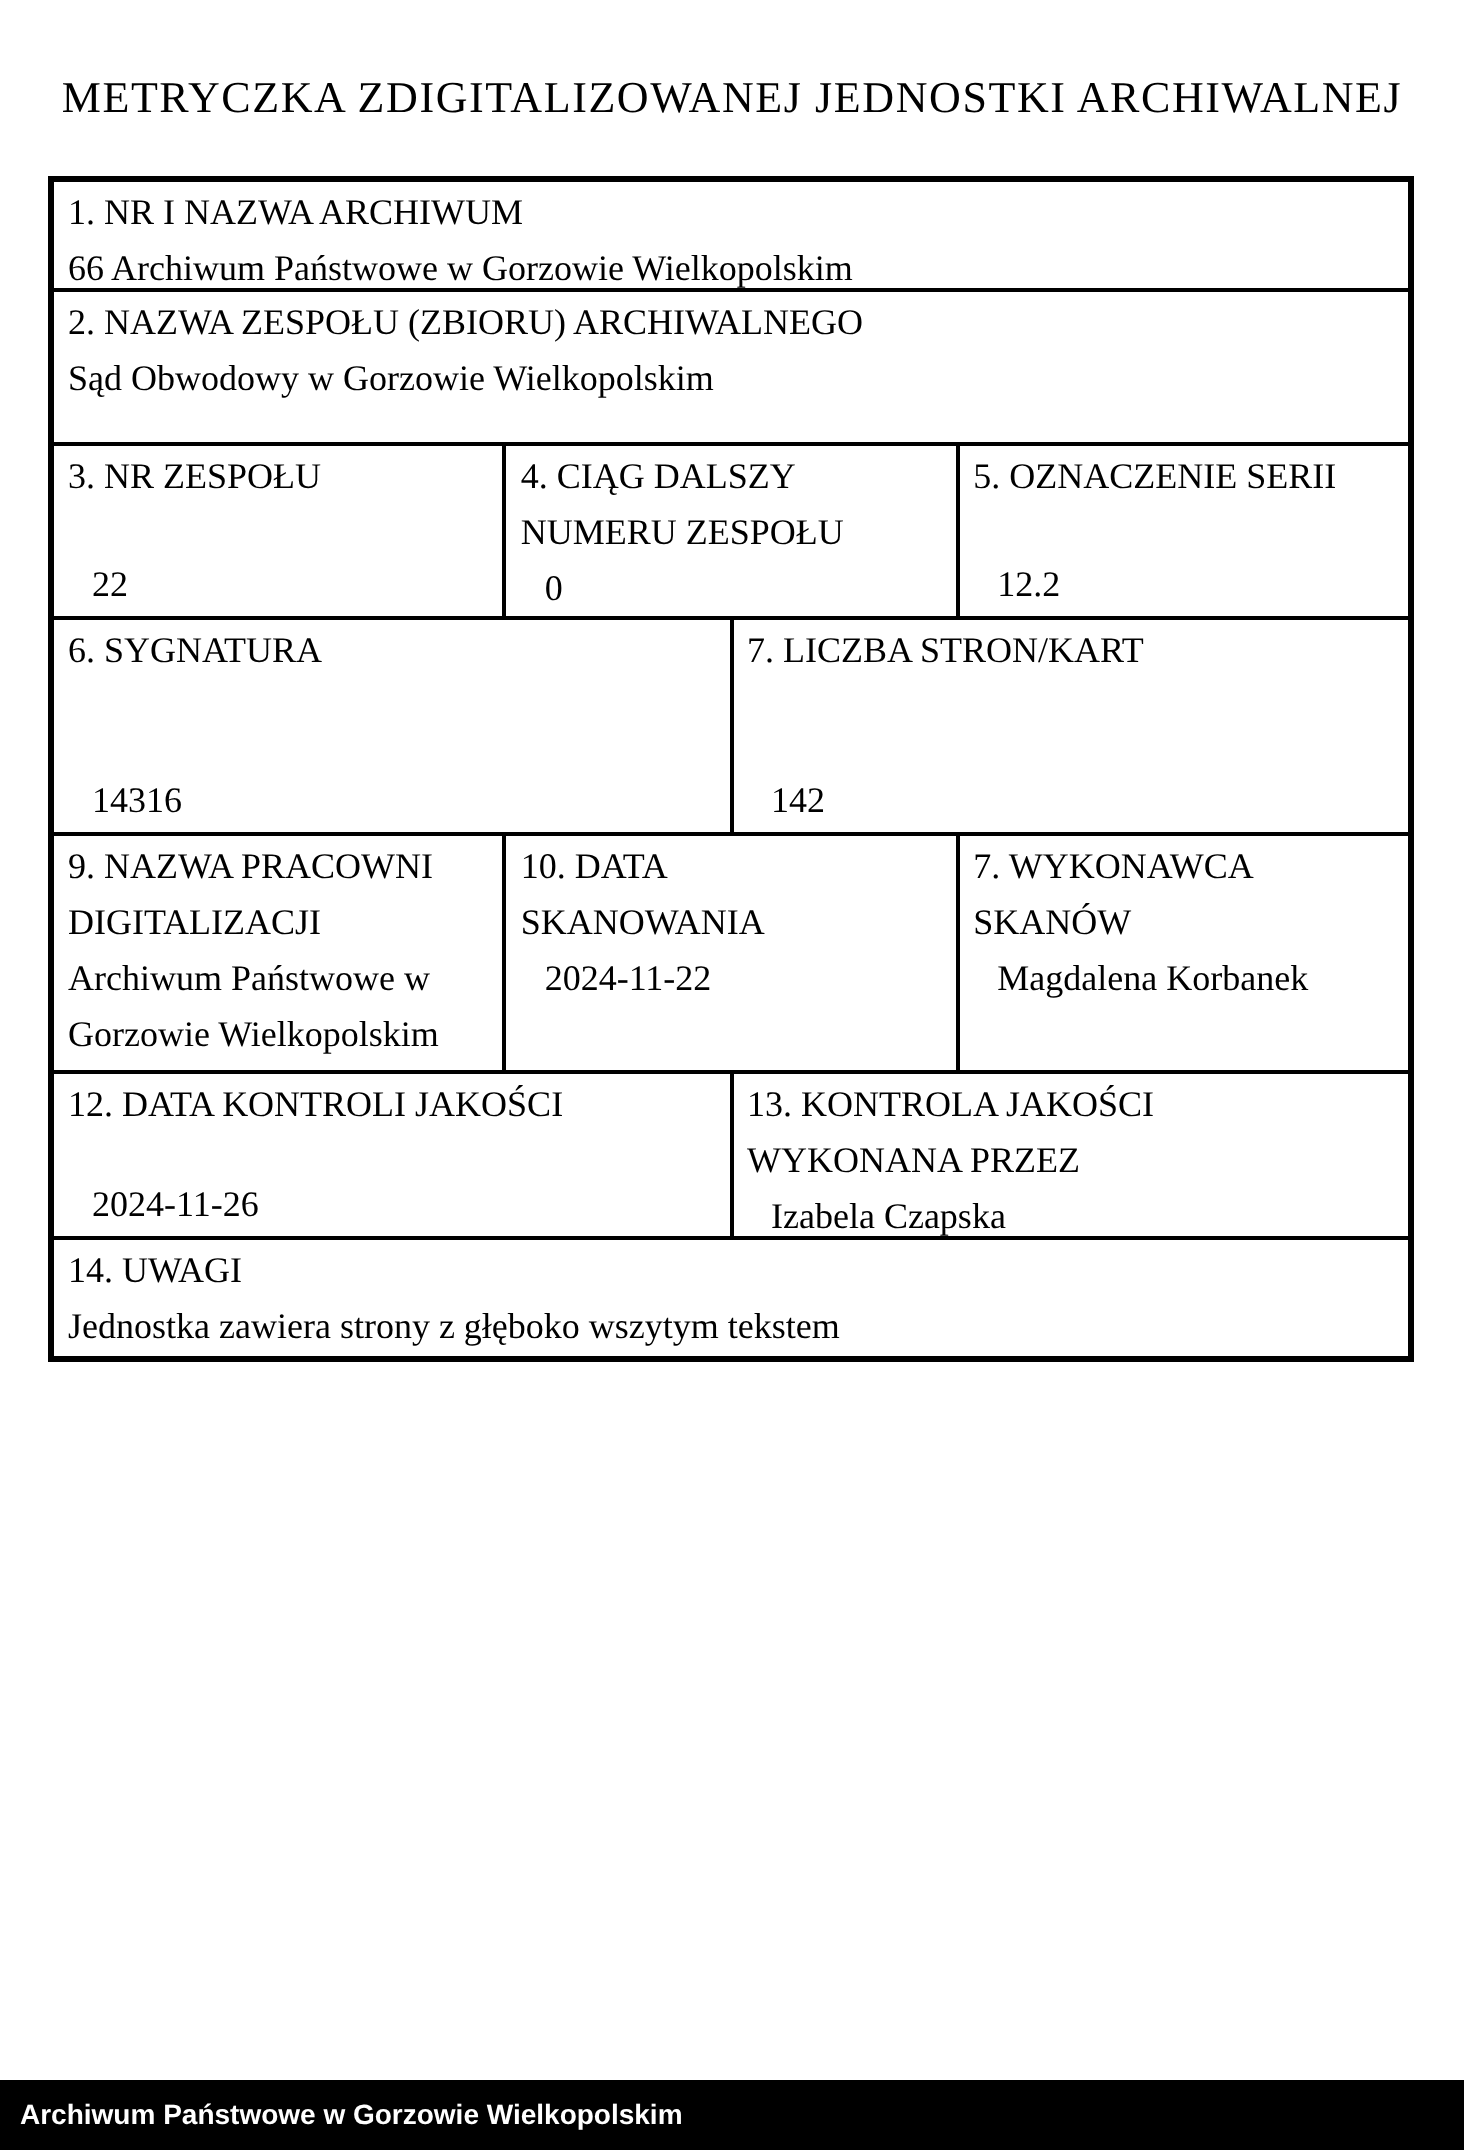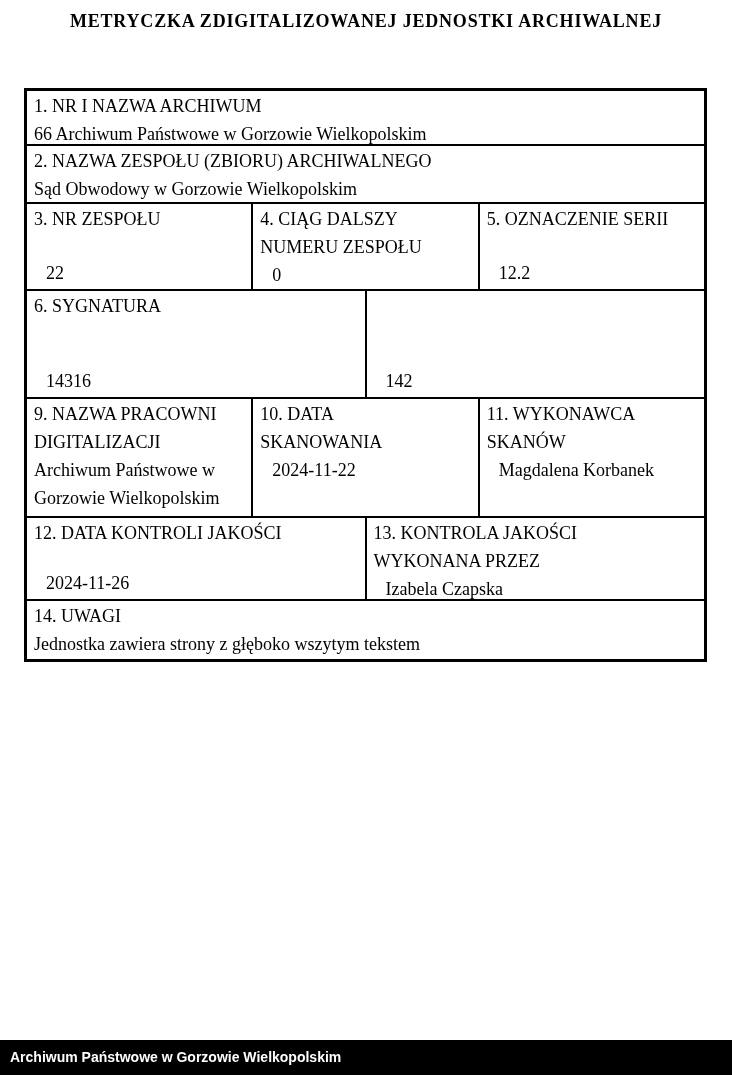--- a/index.html
+++ b/index.html
@@ -8,46 +8,46 @@
     height: 1075px;
     background: #ffffff;
     color: #000000;
     font-family: "Liberation Serif", serif;
     position: relative;
     overflow: hidden;
   }
   .page { position: absolute; inset: 0; }
 
   .doc-title {
-    margin: 8px 6px 0 6px;
+    margin: 36px 6px 0 6px;
     text-align: center;
-    font-size: 18px;
+    font-size: 22px;
     line-height: 26px;
-    font-weight: bold;
+    font-weight: normal;
     letter-spacing: 0.8px;
     white-space: nowrap;
   }
 
   .metryczka {
     position: absolute;
     left: 24px;
     top: 88px;
     width: 683px;
     border: 3px solid #000;
     box-sizing: border-box;
     background: #fff;
   }
   .trow {
     display: flex;
     box-sizing: border-box;
     border-bottom: 2px solid #000;
   }
   .trow:last-child { border-bottom: none; }
   .r1 { height: 55px; }
-  .r2 { height: 58px; }
+  .r2 { height: 77px; }
   .r3 { height: 87px; }
   .r4 { height: 108px; }
   .r5 { height: 119px; }
   .r6 { height: 83px; }
   .r7 { height: 58px; }
 
   .cell {
     flex: 1 1 0;
     box-sizing: border-box;
     border-right: 2px solid #000;
@@ -120,35 +120,36 @@
         <div class="value indent">12.2</div>
       </div>
     </div>
 
     <div class="trow r4">
       <div class="cell bottom">
         <div class="label">6. SYGNATURA</div>
         <div class="value indent">14316</div>
       </div>
       <div class="cell bottom">
+        <div class="label">7. LICZBA STRON/KART</div>
         <div class="value indent">142</div>
       </div>
     </div>
 
     <div class="trow r5">
       <div class="cell flow">
         <div class="label">9. NAZWA PRACOWNI DIGITALIZACJI</div>
         <div class="value">Archiwum Państwowe w Gorzowie Wielkopolskim</div>
       </div>
       <div class="cell flow">
         <div class="label">10. DATA SKANOWANIA</div>
         <div class="value indent">2024-11-22</div>
       </div>
       <div class="cell flow">
-        <div class="label">11. WYKONAWCA SKANÓW</div>
+        <div class="label">7. WYKONAWCA SKANÓW</div>
         <div class="value indent">Magdalena Korbanek</div>
       </div>
     </div>
 
     <div class="trow r6">
       <div class="cell bottom">
         <div class="label">12. DATA KONTROLI JAKOŚCI</div>
         <div class="value indent">2024-11-26</div>
       </div>
       <div class="cell bottom">

